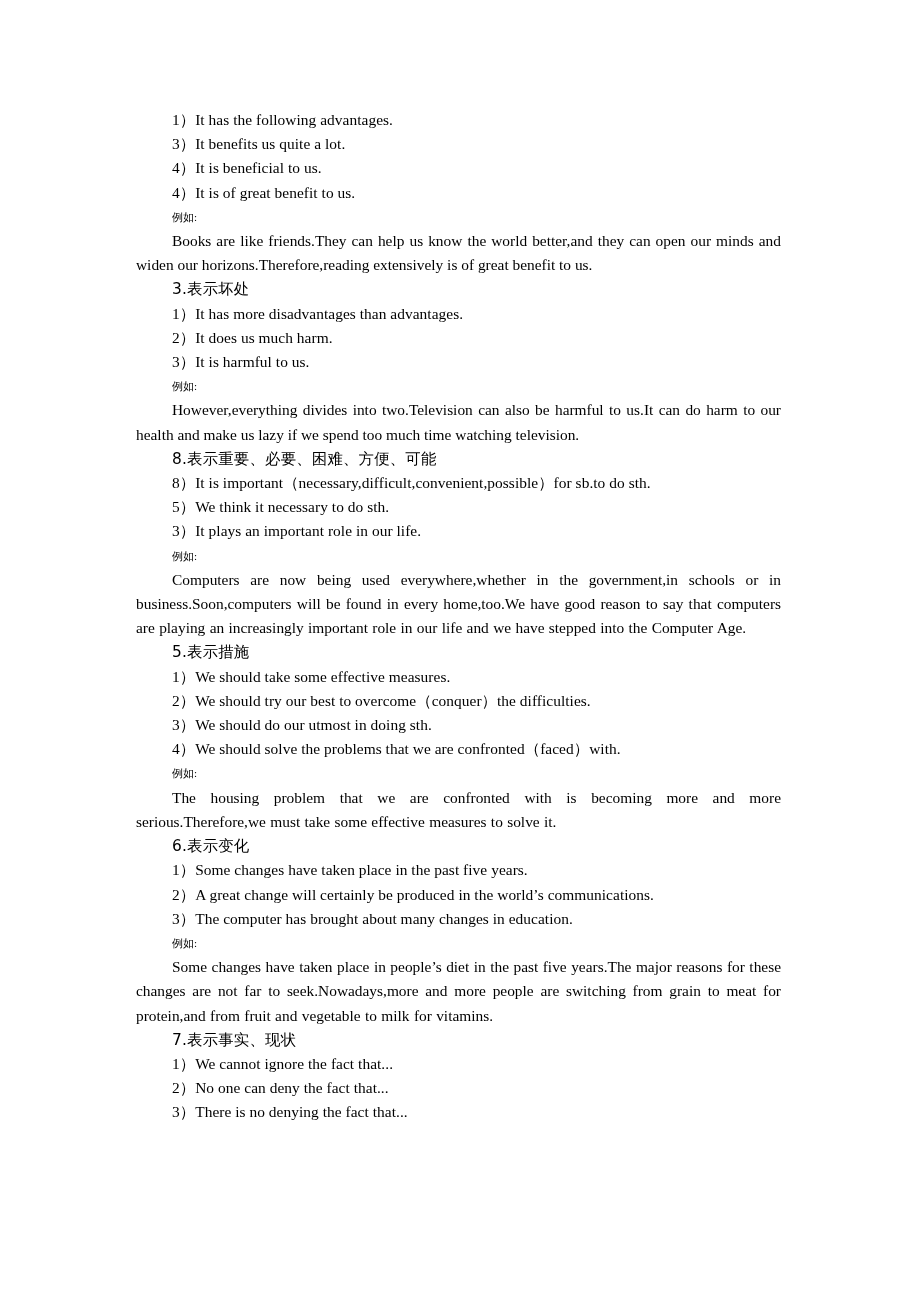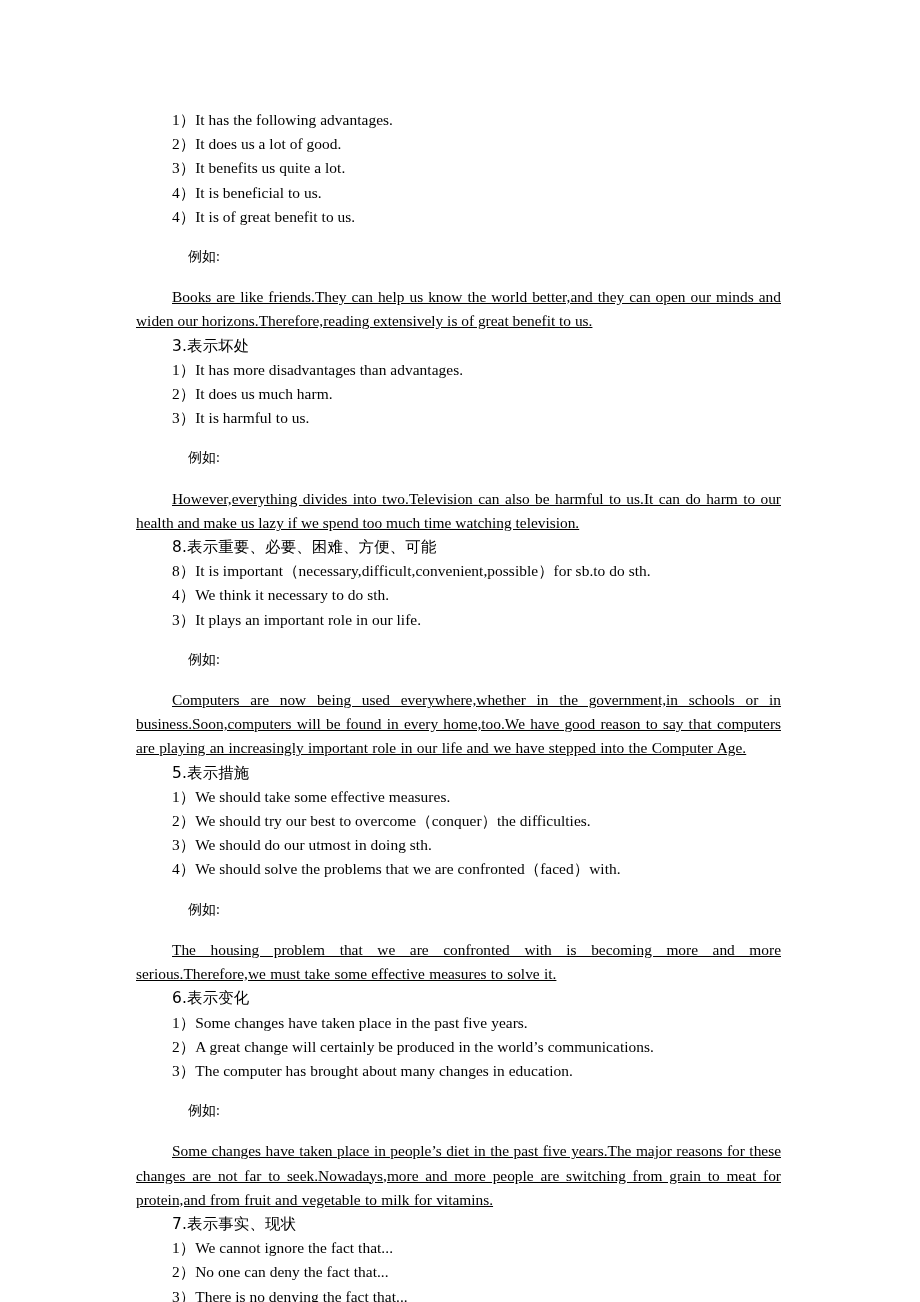--- a/index.html
+++ b/index.html
@@ -43,65 +43,63 @@
     text-indent: 36px;
     font-size: 15.4px;
     line-height: 24.2px;
     margin: 0;
     font-family: "DejaVu Sans", "Liberation Sans", sans-serif;
     letter-spacing: 0.2px;
   }
   
   .label-line {
     text-indent: 36px;
-    font-size: 14px;
+    font-size: 11px;
     line-height: 24.2px;
-    margin: 16px;
+    margin: 0;
   }
   
   .para {
     text-align: justify;
     text-align-last: left;
     text-indent: 36px;
     font-size: 15.4px;
     line-height: 24.2px;
     margin: 0;
     -webkit-hyphens: none;
     hyphens: none;
-    text-decoration: underline;
   }
   .para.tight {
     word-spacing: 0px;
   }
   
   .para.stretch {
     word-spacing: 0.5px;
   }
 </style>
 </head>
 <body>
 
 <div class="page">
   <div class="content" id="body-root">
       <p class="line item">1）It has the following advantages.</p>
-      <p class="line item">2）It does us a lot of good.</p>
       <p class="line item">3）It benefits us quite a lot.</p>
       <p class="line item">4）It is beneficial to us.</p>
       <p class="line item">4）It is of great benefit to us.</p>
       <p class="label-line">例如:</p>
       <p class="para tight">Books are like friends.They can help us know the world better,and they can open our minds and widen our horizons.Therefore,reading extensively is of great benefit to us.</p>
       <p class="heading">3.表示坏处</p>
       <p class="line item">1）It has more disadvantages than advantages.</p>
       <p class="line item">2）It does us much harm.</p>
       <p class="line item">3）It is harmful to us.</p>
       <p class="label-line">例如:</p>
       <p class="para tight">However,everything divides into two.Television can also be harmful to us.It can do harm to our health and make us lazy if we spend too much time watching television.</p>
       <p class="heading">8.表示重要、必要、困难、方便、可能</p>
       <p class="line item">8）It is important（necessary,difficult,convenient,possible）for sb.to do sth.</p>
-      <p class="line item">4）We think it necessary to do sth.</p>
+      <p class="line item">5）We think it necessary to do sth.</p>
       <p class="line item">3）It plays an important role in our life.</p>
       <p class="label-line">例如:</p>
       <p class="para stretch">Computers are now being used everywhere,whether in the government,in schools or in business.Soon,computers will be found in every home,too.We have good reason to say that computers are playing an increasingly important role in our life and we have stepped into the Computer Age.</p>
       <p class="heading">5.表示措施</p>
       <p class="line item">1）We should take some effective measures.</p>
       <p class="line item">2）We should try our best to overcome（conquer）the difficulties.</p>
       <p class="line item">3）We should do our utmost in doing sth.</p>
       <p class="line item">4）We should solve the problems that we are confronted（faced）with.</p>
       <p class="label-line">例如:</p>
       <p class="para stretch">The housing problem that we are confronted with is becoming more and more serious.Therefore,we must take some effective measures to solve it.</p>

